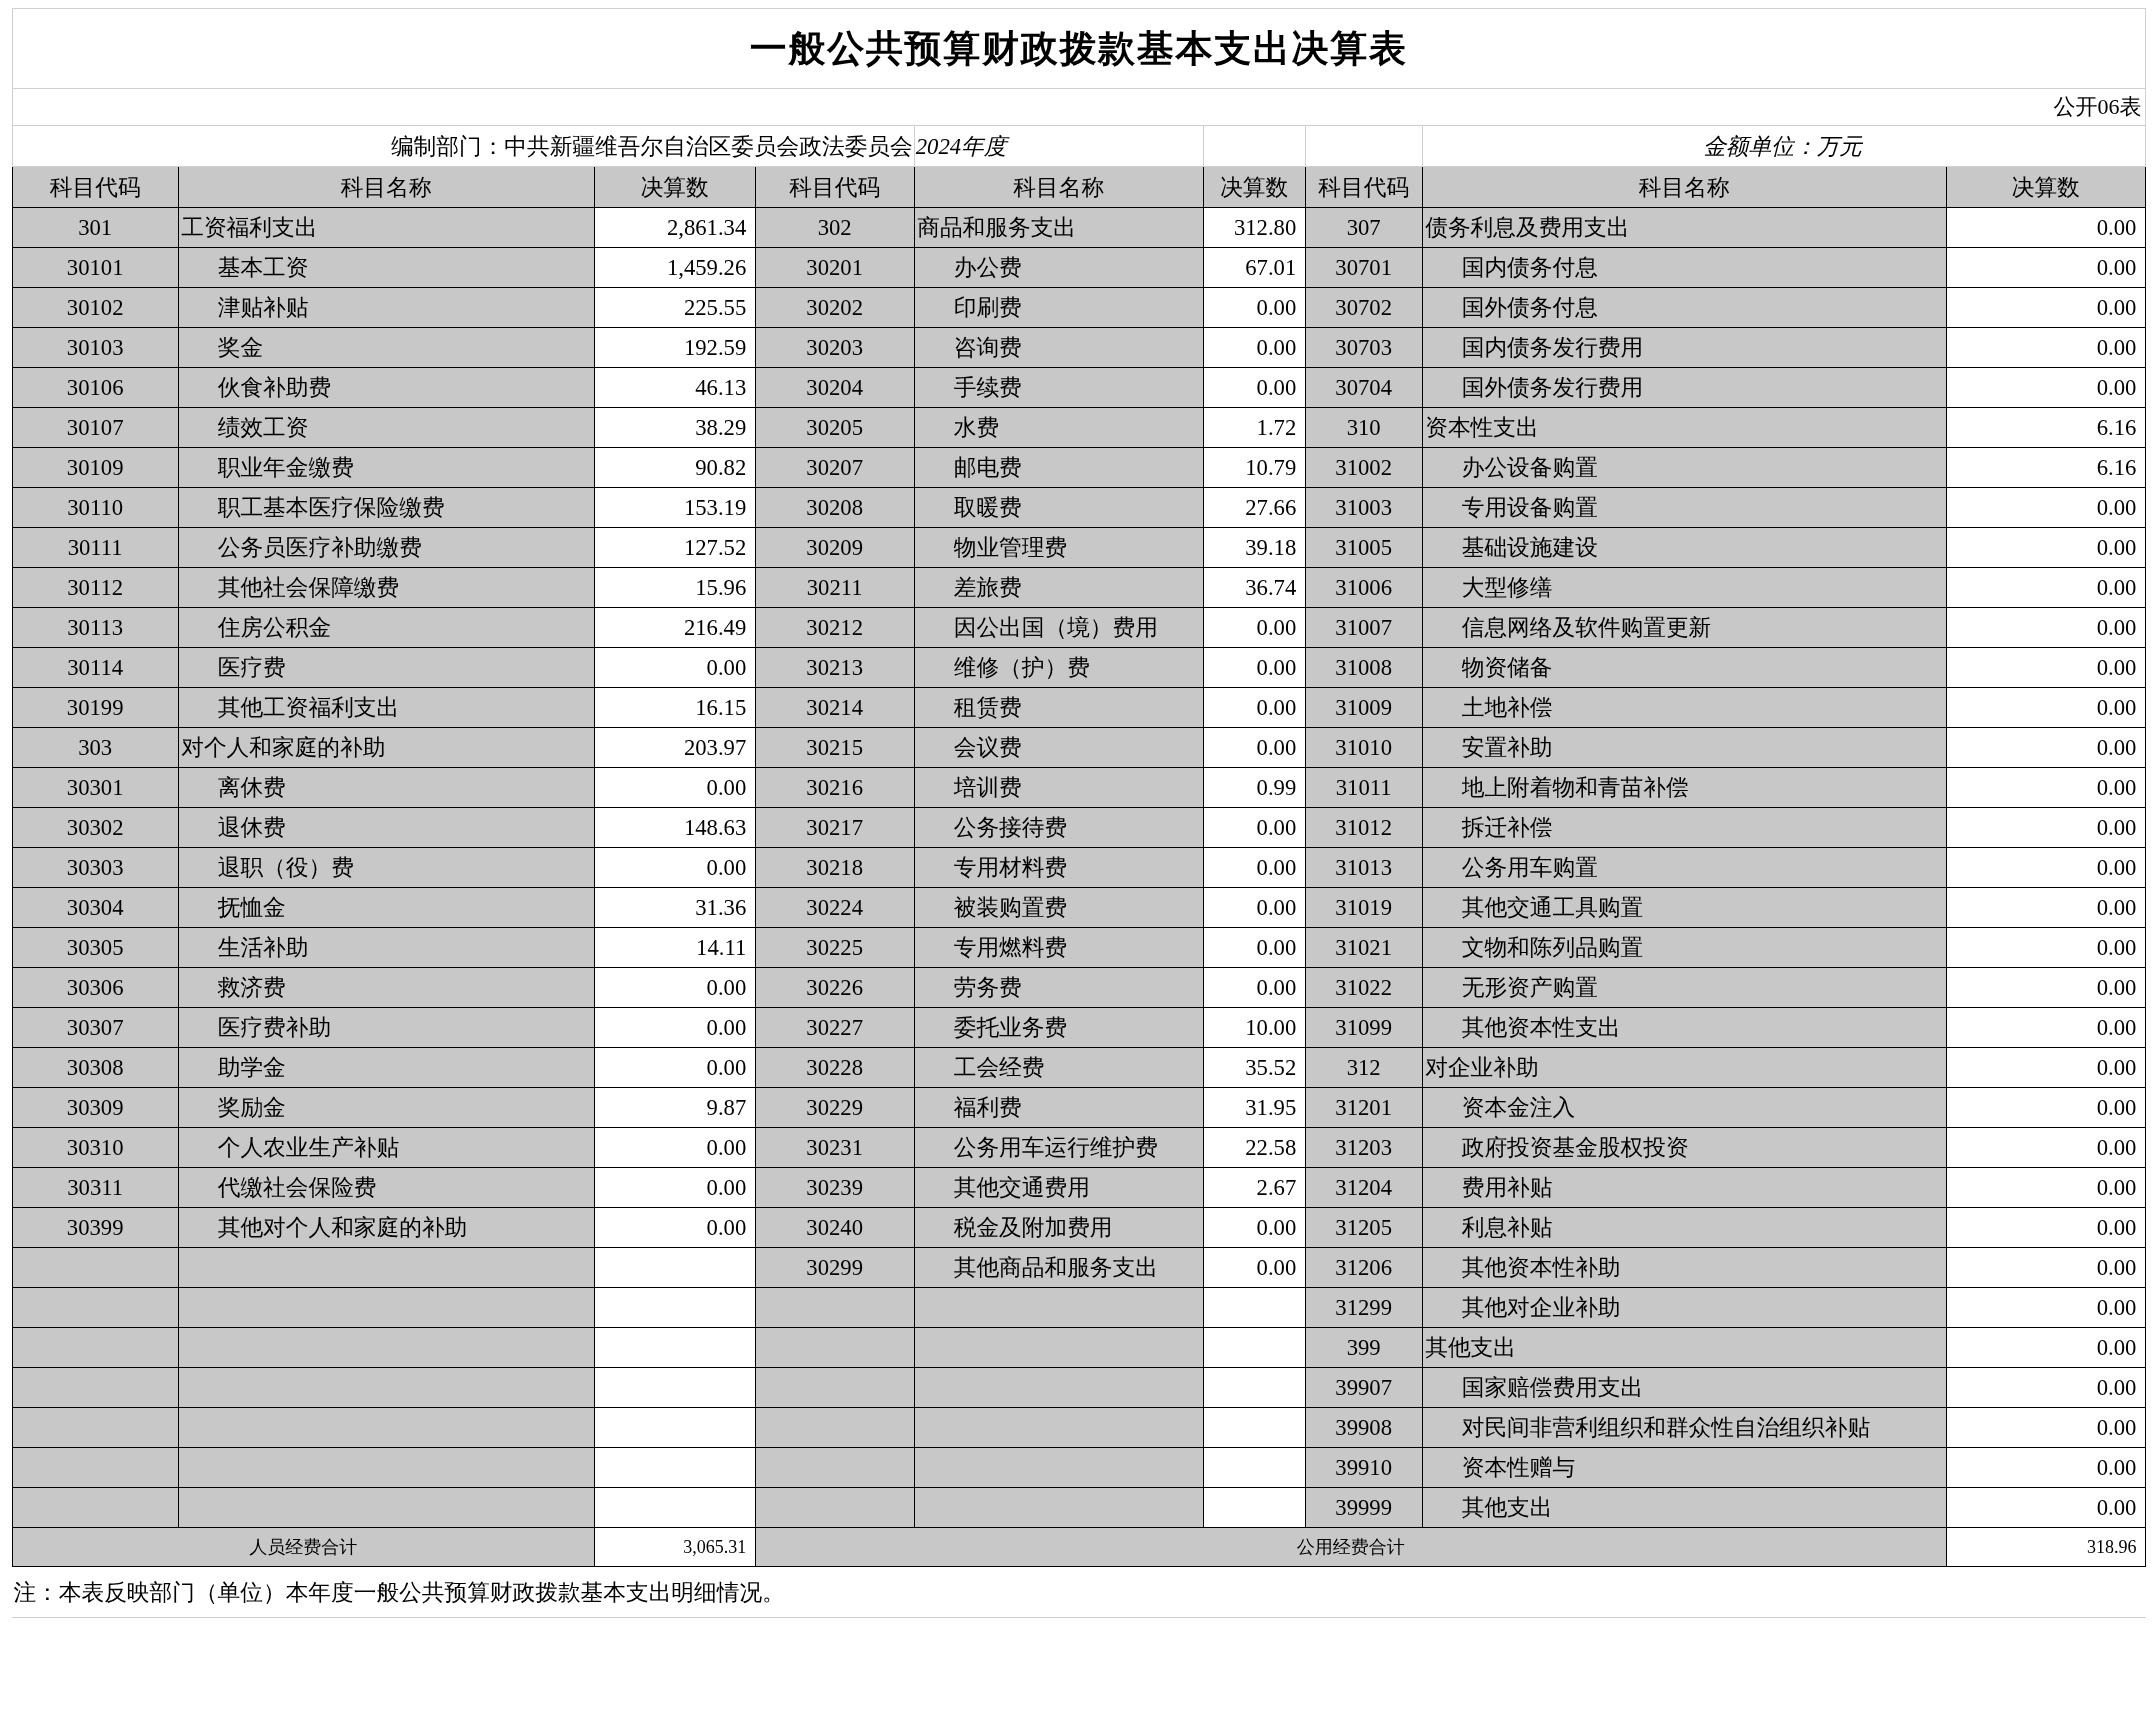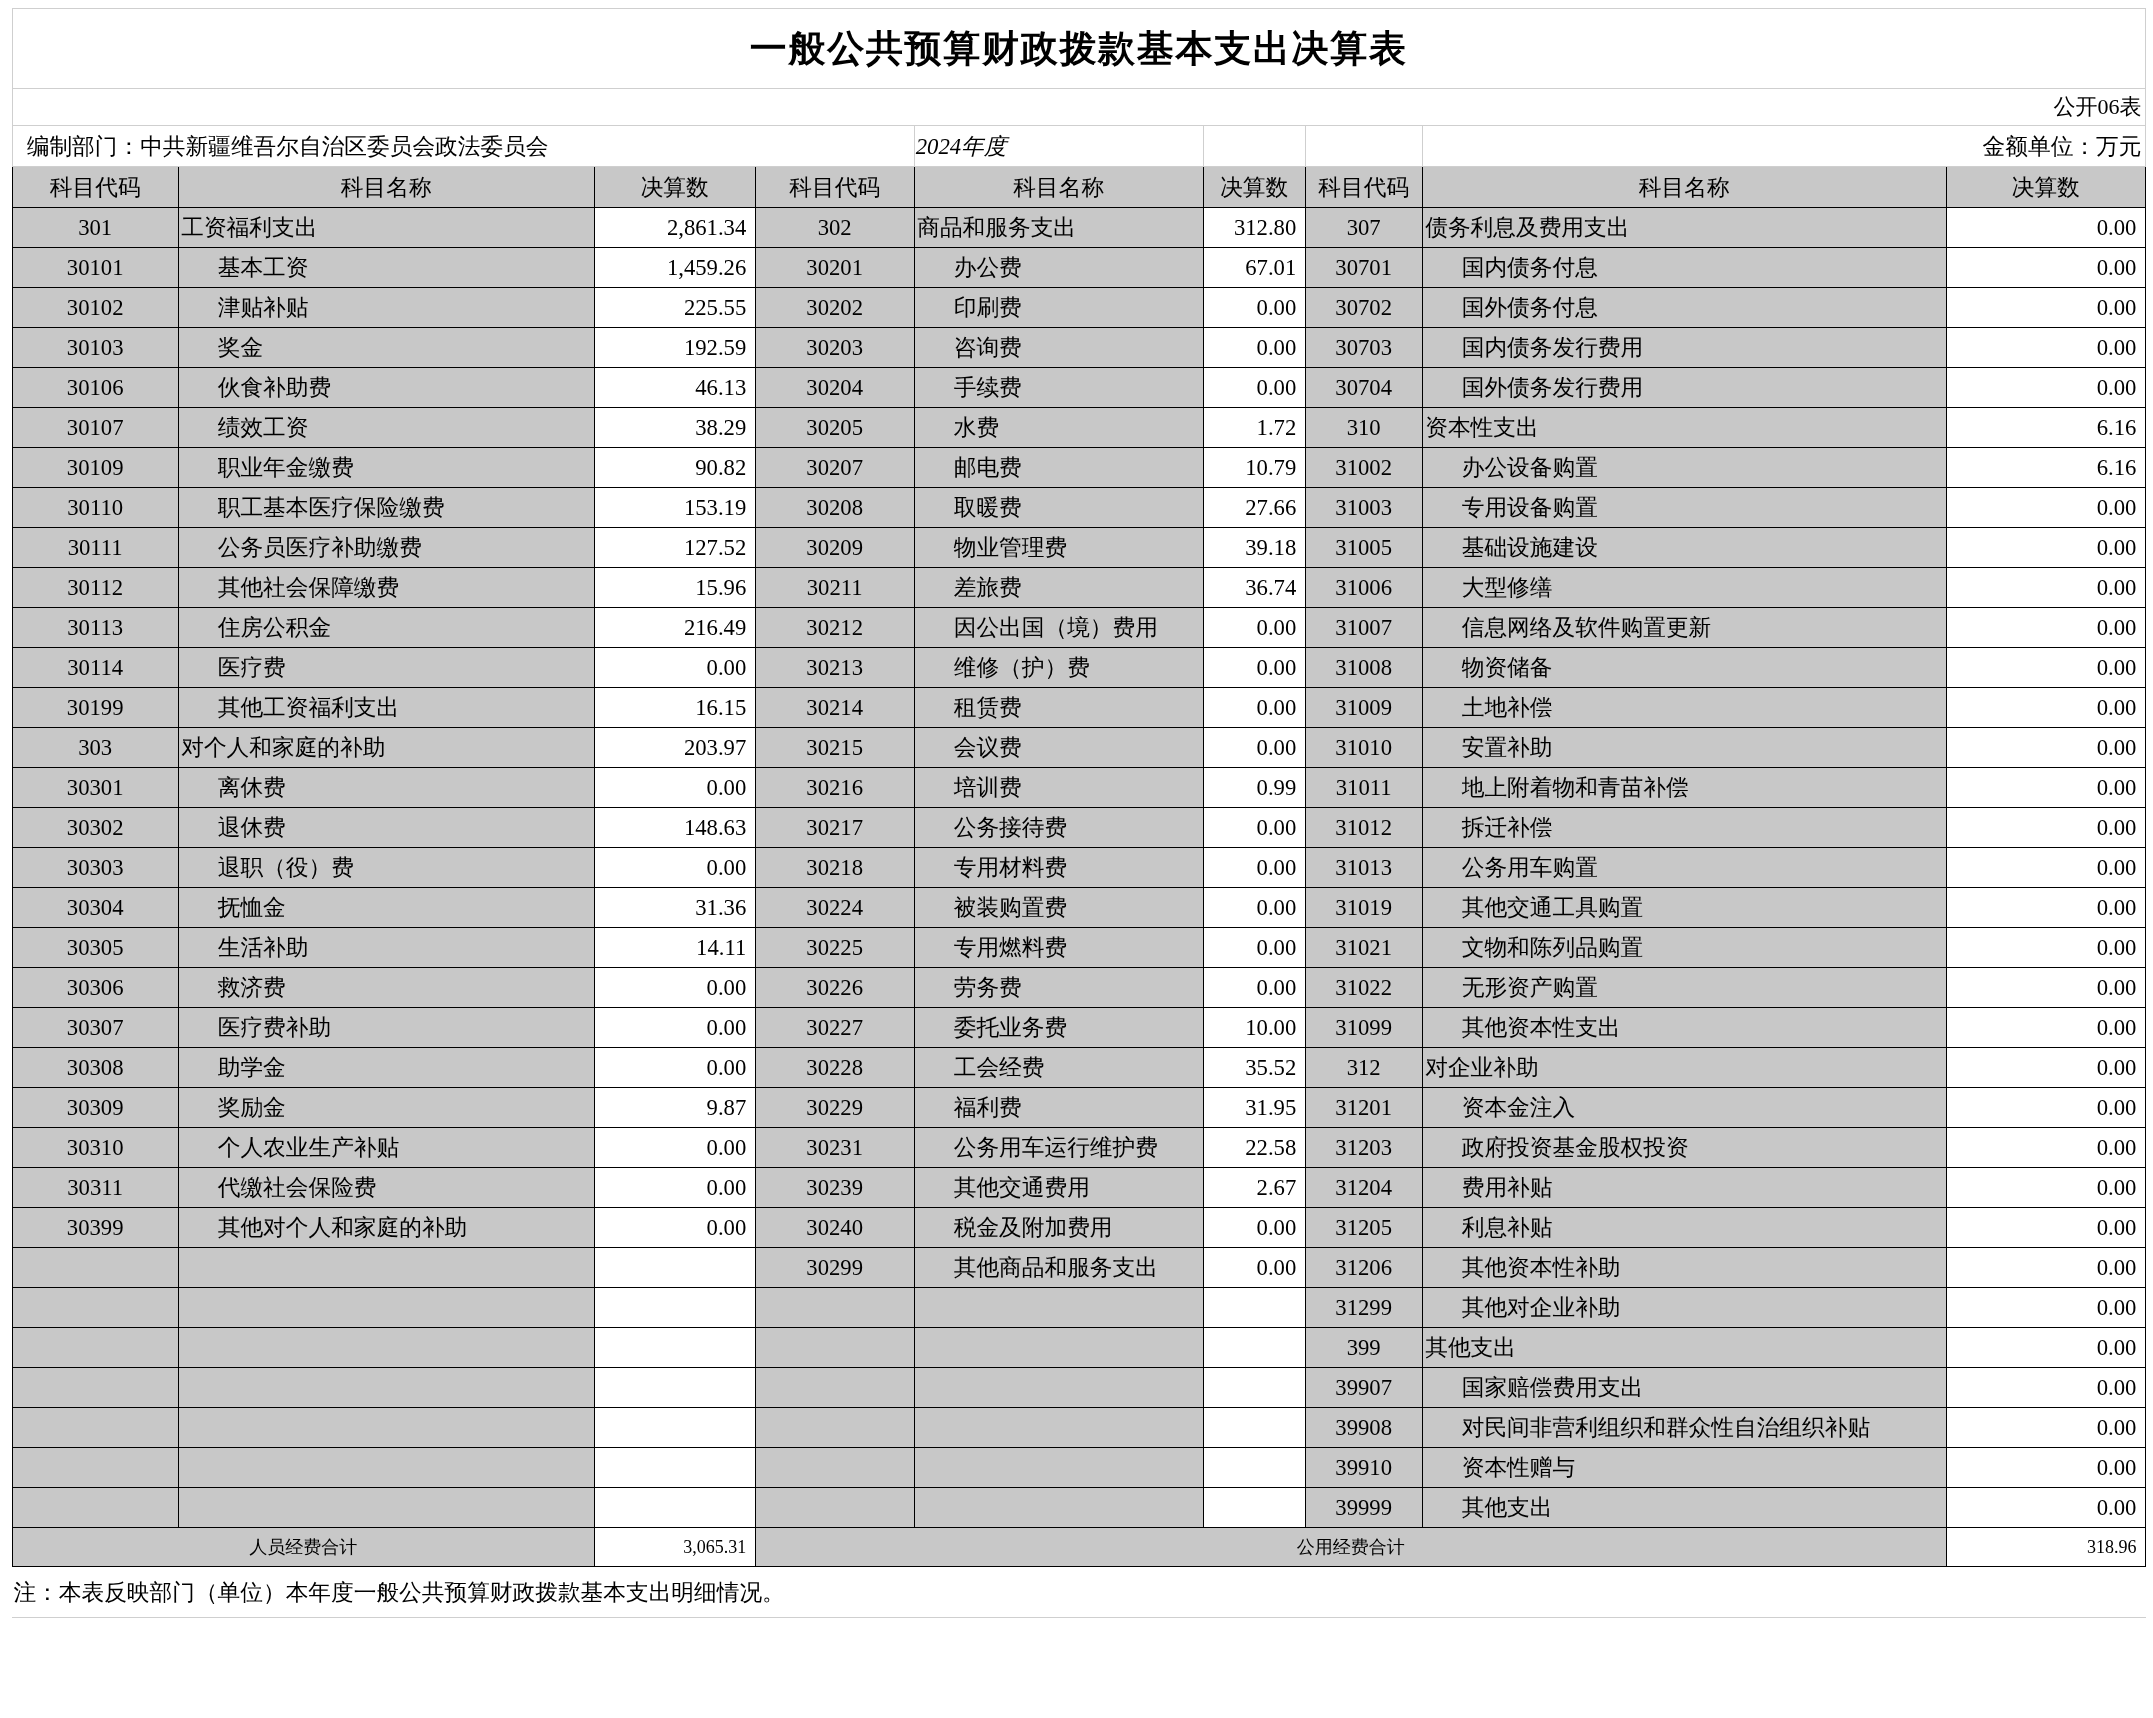--- a/index.html
+++ b/index.html
@@ -11,23 +11,23 @@
   .sheet{padding:8.4px 8.4px 0 11.7px;}
   table{border-collapse:collapse;table-layout:fixed;width:2133px;}
   td,th{box-sizing:border-box;overflow:hidden;white-space:nowrap;font-weight:normal;}
 
   
   .row-title td{height:80px;border:0.8px solid var(--line-light);text-align:center;
     font-size:37px;font-weight:bold;letter-spacing:1.7px;}
   .row-pub td{height:37px;border:0.8px solid var(--line-light);text-align:right;
     font-size:22px;padding-right:3.4px;}
   .row-info td{height:41px;border:0.8px solid var(--line-light);font-size:22.7px;}
-  .row-info .left{text-align:left;padding-left:14px;}
+  .row-info .left{text-align:right;padding-left:0;}
   .row-info .center{font-style:italic;}
-  .row-info .right{text-align:right;padding-right:3.4px;}
+  .row-info .right{text-align:center;padding-right:3.4px;font-style:italic;}
 
   
   .hcell{height:41px;border:1.7px solid var(--line-black);background:var(--cell-gray);
     text-align:center;font-size:22.7px;}
   td.code{height:40px;border:1.7px solid var(--line-black);background:var(--cell-gray);
     text-align:center;font-size:22.7px;}
   td.name{border:1.7px solid var(--line-black);background:var(--cell-gray);
     text-align:left;font-size:22.7px;}
   td.name.lvl0{padding-left:2.5px;}
   td.name.lvl1{padding-left:39px;}

